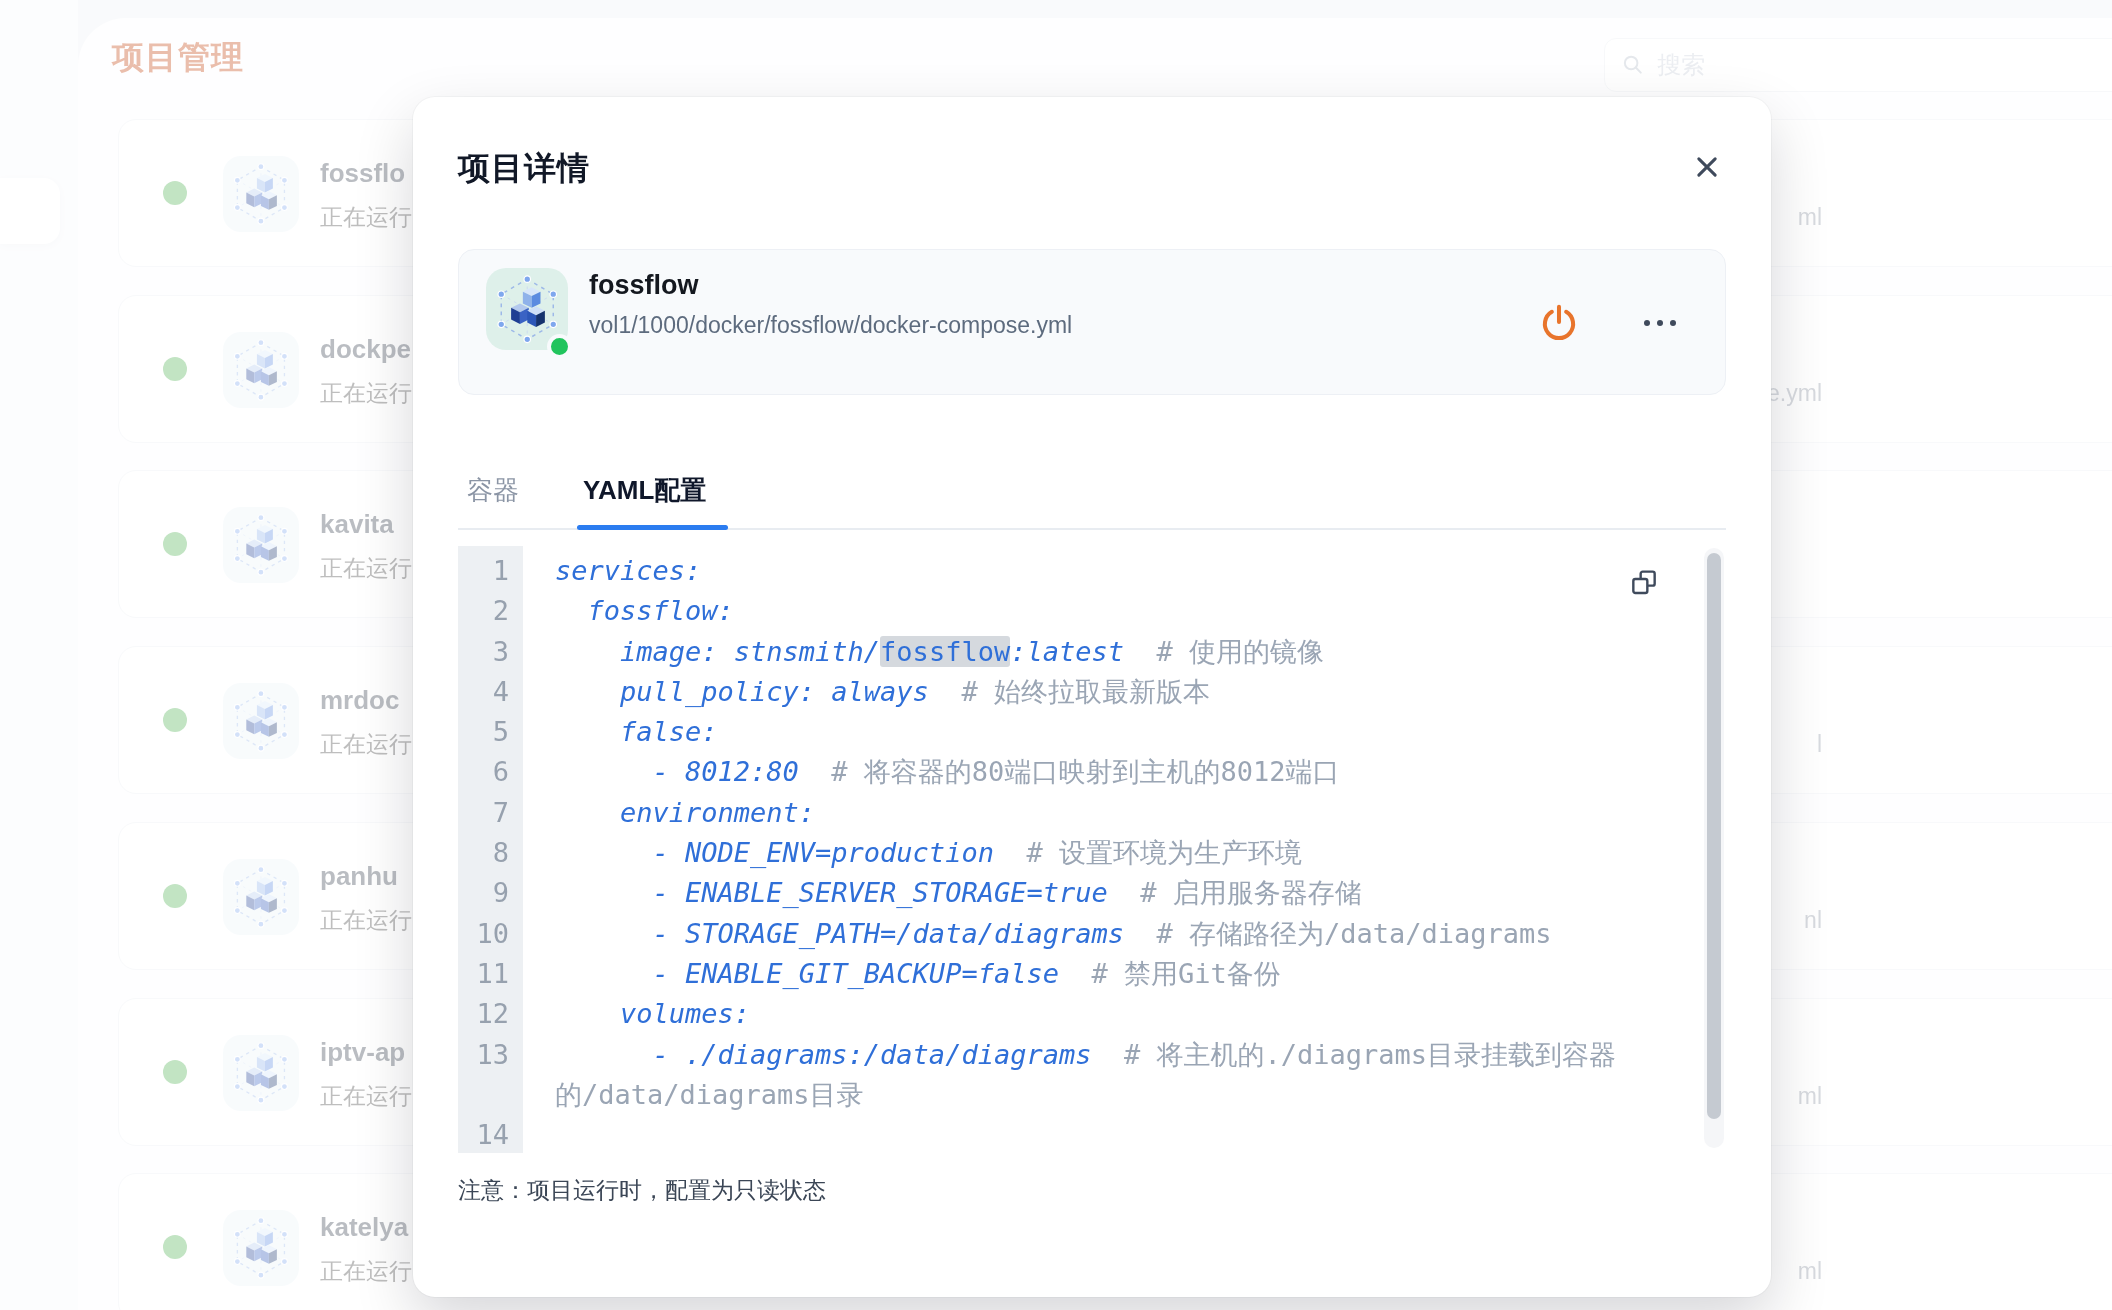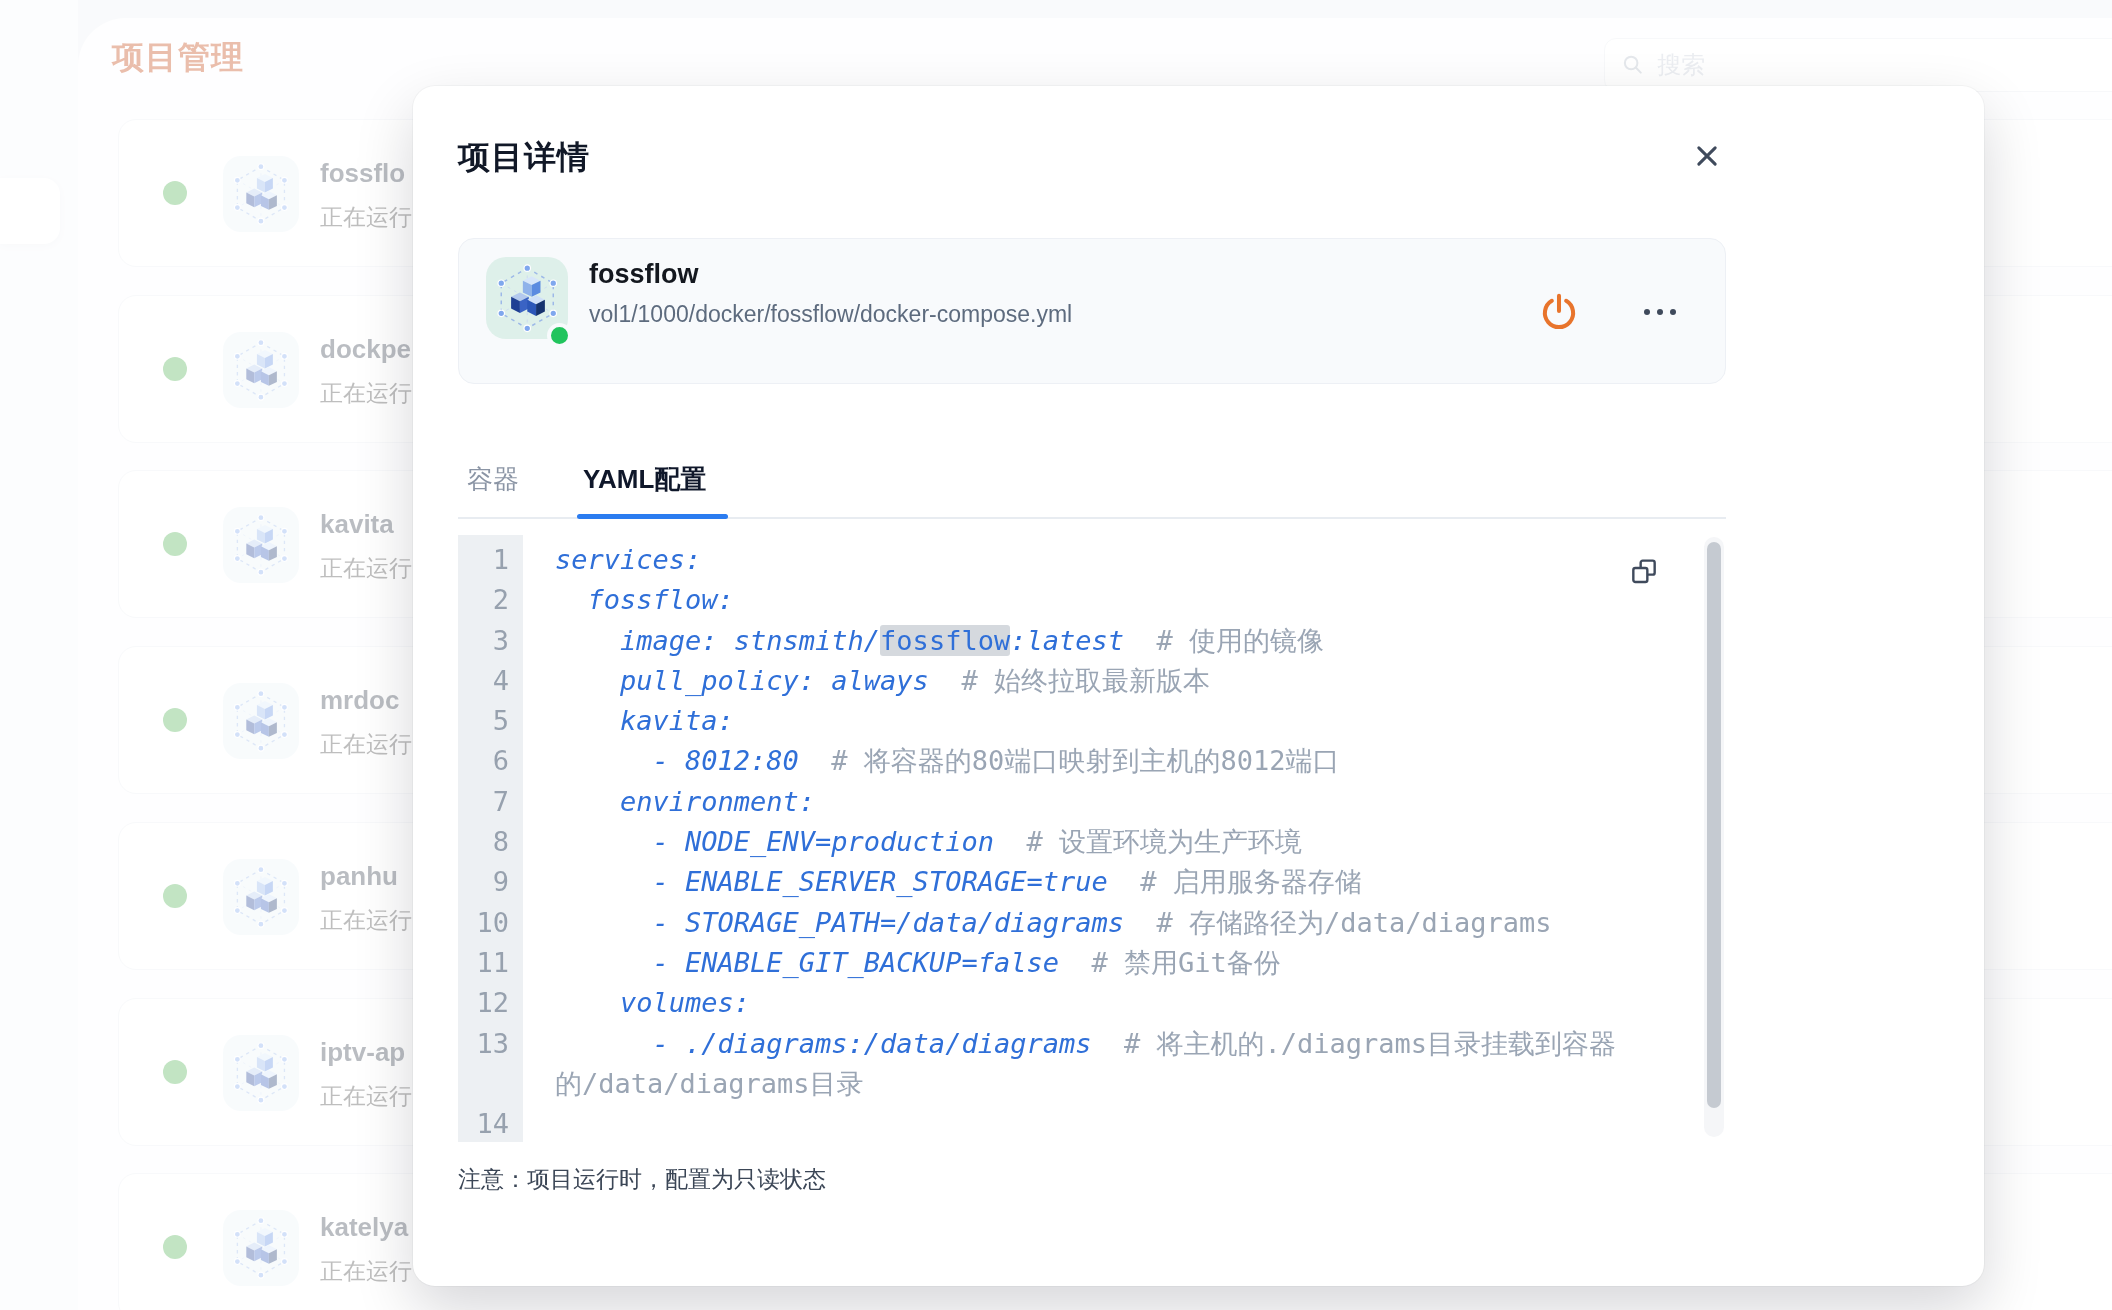--- a/index.html
+++ b/index.html
@@ -25,21 +25,21 @@
   .row{position:absolute;left:40px;width:2032px;height:148px;background:#ffffff;border:1.5px solid #e9edf2;border-radius:18px;}
   .rdot{position:absolute;left:44px;top:61px;width:24px;height:24px;border-radius:50%;background:var(--list-green);}
   .tile{position:absolute;left:104px;top:36px;width:76px;height:76px;border-radius:18px;background:var(--tile-blue);display:flex;align-items:center;justify-content:center;}
   .tile svg{width:84%;height:84%;}
   .rname{position:absolute;left:201px;top:38px;font-size:26px;font-weight:700;color:#353f4e;}
   .rstatus{position:absolute;left:201px;top:82px;font-size:23px;color:#404040;}
   .rfrag{position:absolute;right:327px;top:84px;font-size:23px;color:#8b93a1;}
   
   .backdrop{position:absolute;inset:0;background:rgba(255,255,255,0.66);z-index:5;}
   
-  .modal{position:absolute;left:413px;top:86px;width:1571px;height:1200px;background:#ffffff;border-radius:22px;z-index:10;
+  .modal{position:absolute;left:413px;top:97px;width:1358px;height:1200px;background:#ffffff;border-radius:22px;z-index:10;
          box-shadow:0 24px 60px rgba(2,6,23,.16),0 0 0 1px rgba(15,23,42,.03);}
   .m-title{position:absolute;left:45px;top:50px;font-size:32px;font-weight:700;color:#111827;letter-spacing:1px;}
   .m-close{position:absolute;left:1272px;top:48px;width:44px;height:44px;display:flex;align-items:center;justify-content:center;cursor:pointer;background:none;border:none;}
   .m-card{position:absolute;left:45px;top:152px;width:1268px;height:146px;background:#f8fafc;border:1.5px solid #edf0f5;border-radius:16px;}
   .m-tile{position:absolute;left:27px;top:18px;width:82px;height:82px;border-radius:20px;background:var(--mint);display:flex;align-items:center;justify-content:center;}
   .m-tile svg{width:86%;height:86%;}
   .m-dot{position:absolute;left:88px;top:84px;width:25px;height:25px;border-radius:50%;background:var(--status-green);border:4px solid #f8fafc;}
   .m-name{position:absolute;left:130px;top:20px;font-size:27px;font-weight:700;color:#14181f;}
   .m-path{position:absolute;left:130px;top:62px;font-size:23px;color:#5d6b7e;}
   .m-power{position:absolute;left:1078px;top:51px;width:44px;height:44px;background:none;border:none;cursor:pointer;}
@@ -362,21 +362,21 @@
   </div>
   <div class="tab-divider"></div>
 
   <div class="code">
     <div class="gutter-bg"></div>
     <div class="code-rows" id="code-rows">
         <div class="code-row"><span class="ln">1</span><span class="cd"><span class="seg-c">services:</span></span></div>
         <div class="code-row"><span class="ln">2</span><span class="cd"><span class="seg-c">  fossflow:</span></span></div>
         <div class="code-row"><span class="ln">3</span><span class="cd"><span class="seg-c">    image: stnsmith/</span><span class="seg-h">fossflow</span><span class="seg-c">:latest</span><span class="seg-m">  # 使用的镜像</span></span></div>
         <div class="code-row"><span class="ln">4</span><span class="cd"><span class="seg-c">    pull_policy: always</span><span class="seg-m">  # 始终拉取最新版本</span></span></div>
-        <div class="code-row"><span class="ln">5</span><span class="cd"><span class="seg-c">    kavita:</span></span></div>
+        <div class="code-row"><span class="ln">5</span><span class="cd"><span class="seg-c">    false:</span></span></div>
         <div class="code-row"><span class="ln">6</span><span class="cd"><span class="seg-c">      - 8012:80</span><span class="seg-m">  # 将容器的80端口映射到主机的8012端口</span></span></div>
         <div class="code-row"><span class="ln">7</span><span class="cd"><span class="seg-c">    environment:</span></span></div>
         <div class="code-row"><span class="ln">8</span><span class="cd"><span class="seg-c">      - NODE_ENV=production</span><span class="seg-m">  # 设置环境为生产环境</span></span></div>
         <div class="code-row"><span class="ln">9</span><span class="cd"><span class="seg-c">      - ENABLE_SERVER_STORAGE=true</span><span class="seg-m">  # 启用服务器存储</span></span></div>
         <div class="code-row"><span class="ln">10</span><span class="cd"><span class="seg-c">      - STORAGE_PATH=/data/diagrams</span><span class="seg-m">  # 存储路径为/data/diagrams</span></span></div>
         <div class="code-row"><span class="ln">11</span><span class="cd"><span class="seg-c">      - ENABLE_GIT_BACKUP=false</span><span class="seg-m">  # 禁用Git备份</span></span></div>
         <div class="code-row"><span class="ln">12</span><span class="cd"><span class="seg-c">    volumes:</span></span></div>
         <div class="code-row"><span class="ln">13</span><span class="cd"><span class="seg-c">      - ./diagrams:/data/diagrams</span><span class="seg-m">  # 将主机的./diagrams目录挂载到容器</span></span></div>
         <div class="code-row"><span class="ln"></span><span class="cd"><span class="seg-m">的/data/diagrams目录</span></span></div>
         <div class="code-row"><span class="ln">14</span><span class="cd"></span></div>

